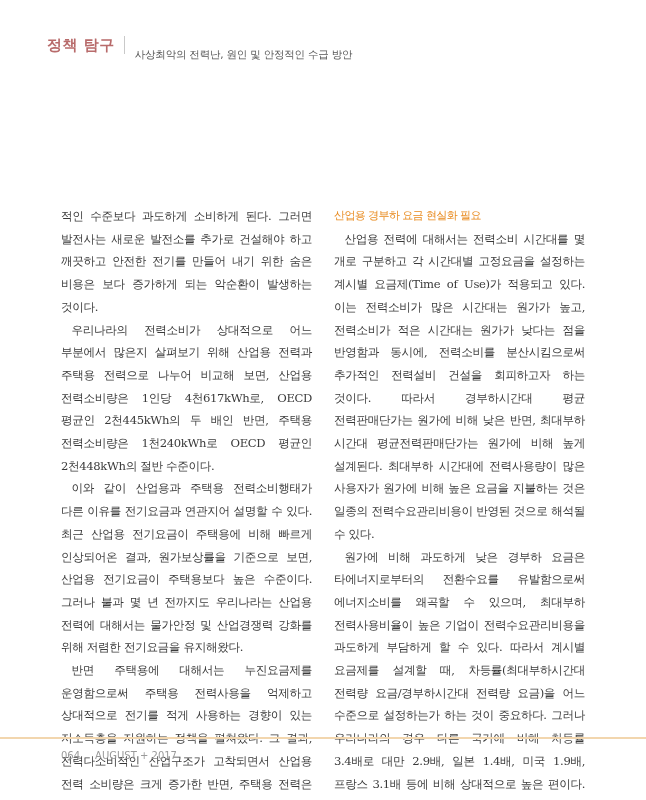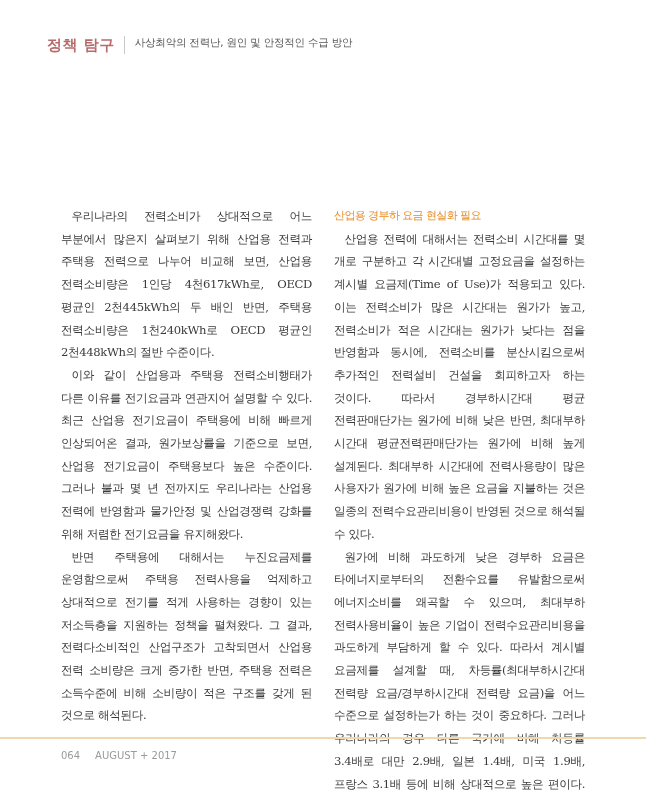--- a/index.html
+++ b/index.html
@@ -29,20 +29,21 @@
     .header-divider {
       width: 1px;
       height: 18px;
       background: #c9c9c9;
       margin: 0 10px 0 9px;
     }
     .article-title {
       color: #555555;
       font-size: 10.5px;
       letter-spacing: -0.2px;
+      margin-top: 12px;
     }
     .column {
       position: absolute;
       top: 205px;
       width: 251px;
       font-size: 11.6px;
       line-height: 22.7px;
       text-align: justify;
       letter-spacing: -0.35px;
       word-break: keep-all;
@@ -84,22 +85,23 @@
 </head>
 <body>
 
 <div class="running-header">
   <span class="section-name">정책 탐구</span>
   <span class="header-divider"></span>
   <span class="article-title">사상최악의 전력난, 원인 및 안정적인 수급 방안</span>
 </div>
 
 <div class="column col-left">
+  <p class="para noindent">적인 수준보다 과도하게 소비하게 된다. 그러면 발전사는 새로운 발전소를 추가로 건설해야 하고 깨끗하고 안전한 전기를 만들어 내기 위한 숨은 비용은 보다 증가하게 되는 악순환이 발생하는 것이다.</p>
   <p class="para">우리나라의 전력소비가 상대적으로 어느 부분에서 많은지 살펴보기 위해 산업용 전력과 주택용 전력으로 나누어 비교해 보면, 산업용 전력소비량은 1인당 4천617kWh로, OECD 평균인 2천445kWh의 두 배인 반면, 주택용 전력소비량은 1천240kWh로 OECD 평균인 2천448kWh의 절반 수준이다.</p>
-  <p class="para">이와 같이 산업용과 주택용 전력소비행태가 다른 이유를 전기요금과 연관지어 설명할 수 있다. 최근 산업용 전기요금이 주택용에 비해 빠르게 인상되어온 결과, 원가보상률을 기준으로 보면, 산업용 전기요금이 주택용보다 높은 수준이다. 그러나 불과 몇 년 전까지도 우리나라는 산업용 전력에 반영함과 물가안정 및 산업경쟁력 강화를 위해 저렴한 전기요금을 유지해왔다.</p>
+  <p class="para">이와 같이 산업용과 주택용 전력소비행태가 다른 이유를 전기요금과 연관지어 설명할 수 있다. 최근 산업용 전기요금이 주택용에 비해 빠르게 인상되어온 결과, 원가보상률을 기준으로 보면, 산업용 전기요금이 주택용보다 높은 수준이다. 그러나 불과 몇 년 전까지도 우리나라는 산업용 전력에 대해서는 물가안정 및 산업경쟁력 강화를 위해 저렴한 전기요금을 유지해왔다.</p>
   <p class="para">반면 주택용에 대해서는 누진요금제를 운영함으로써 주택용 전력사용을 억제하고 상대적으로 전기를 적게 사용하는 경향이 있는 저소득층을 지원하는 정책을 펼쳐왔다. 그 결과, 전력다소비적인 산업구조가 고착되면서 산업용 전력 소비량은 크게 증가한 반면, 주택용 전력은 소득수준에 비해 소비량이 적은 구조를 갖게 된 것으로 해석된다.</p>
 </div>
 
 <div class="column col-right">
   <h3 class="subhead">산업용 경부하 요금 현실화 필요</h3>
   <p class="para">산업용 전력에 대해서는 전력소비 시간대를 몇 개로 구분하고 각 시간대별 고정요금을 설정하는 계시별 요금제(Time of Use)가 적용되고 있다. 이는 전력소비가 많은 시간대는 원가가 높고, 전력소비가 적은 시간대는 원가가 낮다는 점을 반영함과 동시에, 전력소비를 분산시킴으로써 추가적인 전력설비 건설을 회피하고자 하는 것이다. 따라서 경부하시간대 평균 전력판매단가는 원가에 비해 낮은 반면, 최대부하 시간대 평균전력판매단가는 원가에 비해 높게 설계된다. 최대부하 시간대에 전력사용량이 많은 사용자가 원가에 비해 높은 요금을 지불하는 것은 일종의 전력수요관리비용이 반영된 것으로 해석될 수 있다.</p>
   <p class="para">원가에 비해 과도하게 낮은 경부하 요금은 타에너지로부터의 전환수요를 유발함으로써 에너지소비를 왜곡할 수 있으며, 최대부하 전력사용비율이 높은 기업이 전력수요관리비용을 과도하게 부담하게 할 수 있다. 따라서 계시별 요금제를 설계할 때, 차등률(최대부하시간대 전력량 요금/경부하시간대 전력량 요금)을 어느 수준으로 설정하는가 하는 것이 중요하다. 그러나 우리나라의 경우 다른 국가에 비해 차등률 3.4배로 대만 2.9배, 일본 1.4배, 미국 1.9배, 프랑스 3.1배 등에 비해 상대적으로 높은 편이다. 즉, 경부하시간대 요금이 다른 국가에 비해 더욱 저렴하다는 것이다. 실제로 우리나라의 경부하시간대 평균 전력판매단가는 61.8원/kWh으로, 평균구입단가 81.8원/kWh에 비해 kWh당 20원 정도 저렴하</p>
 </div>
 
 <div class="footer-rule"></div>

